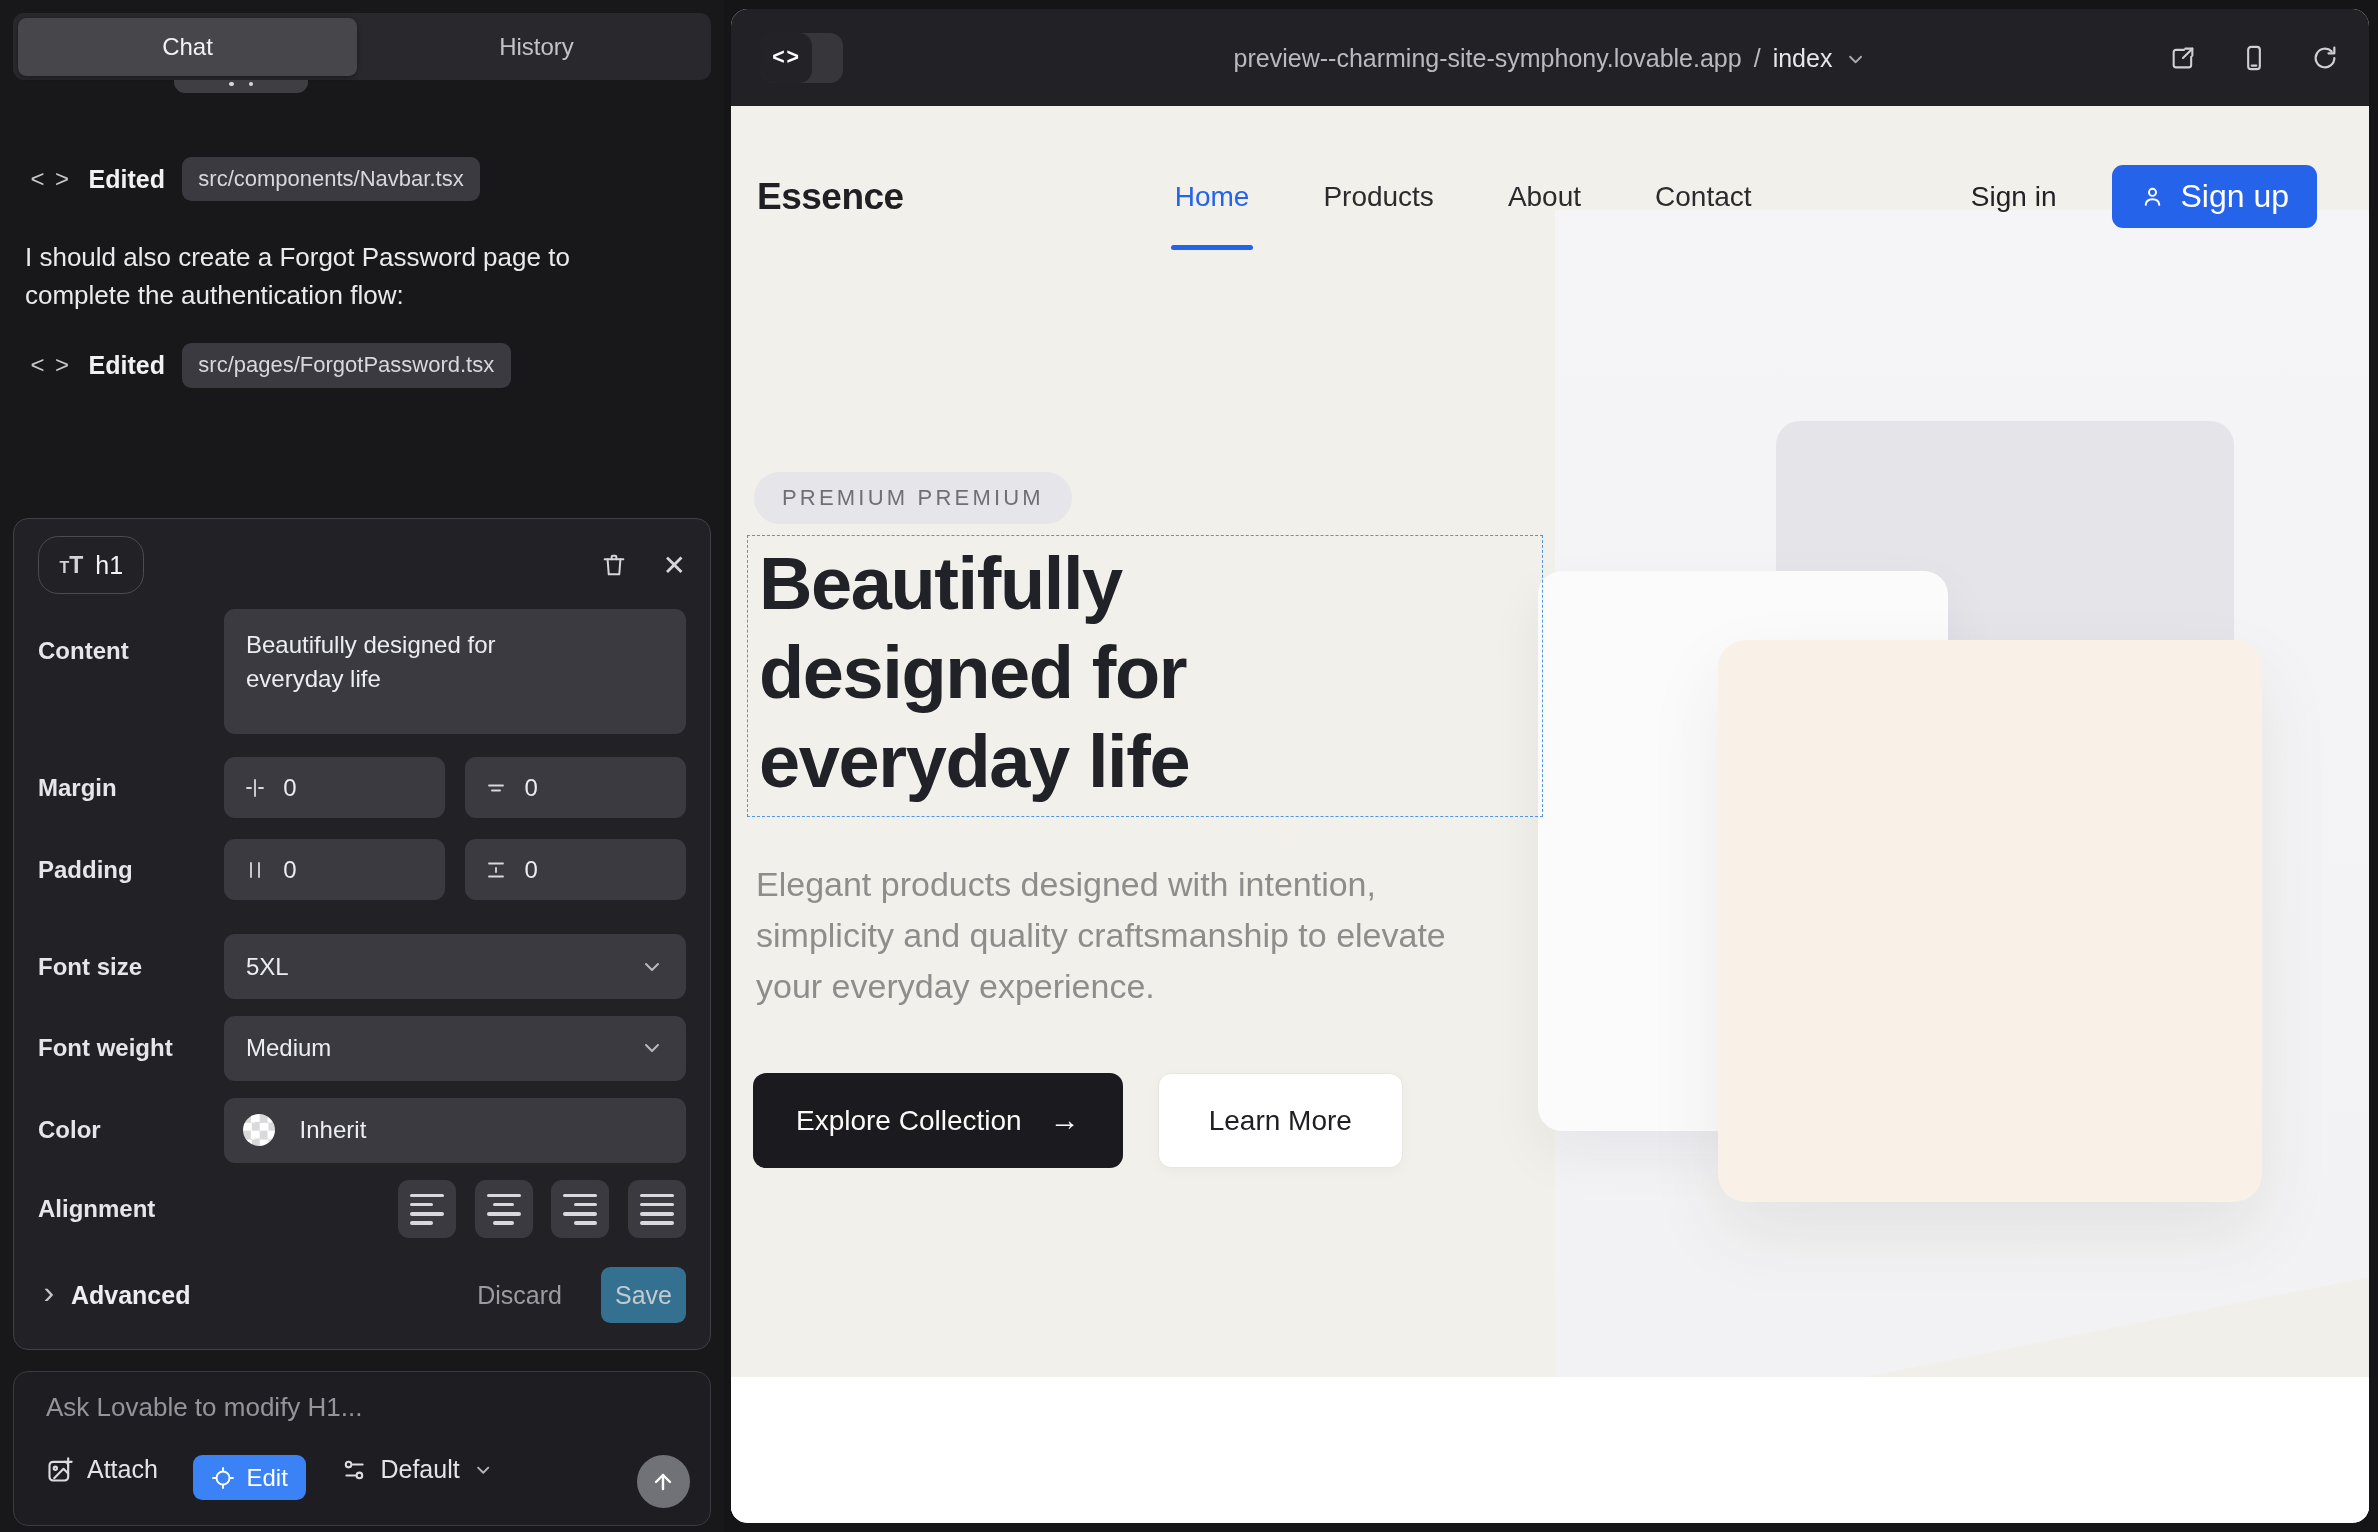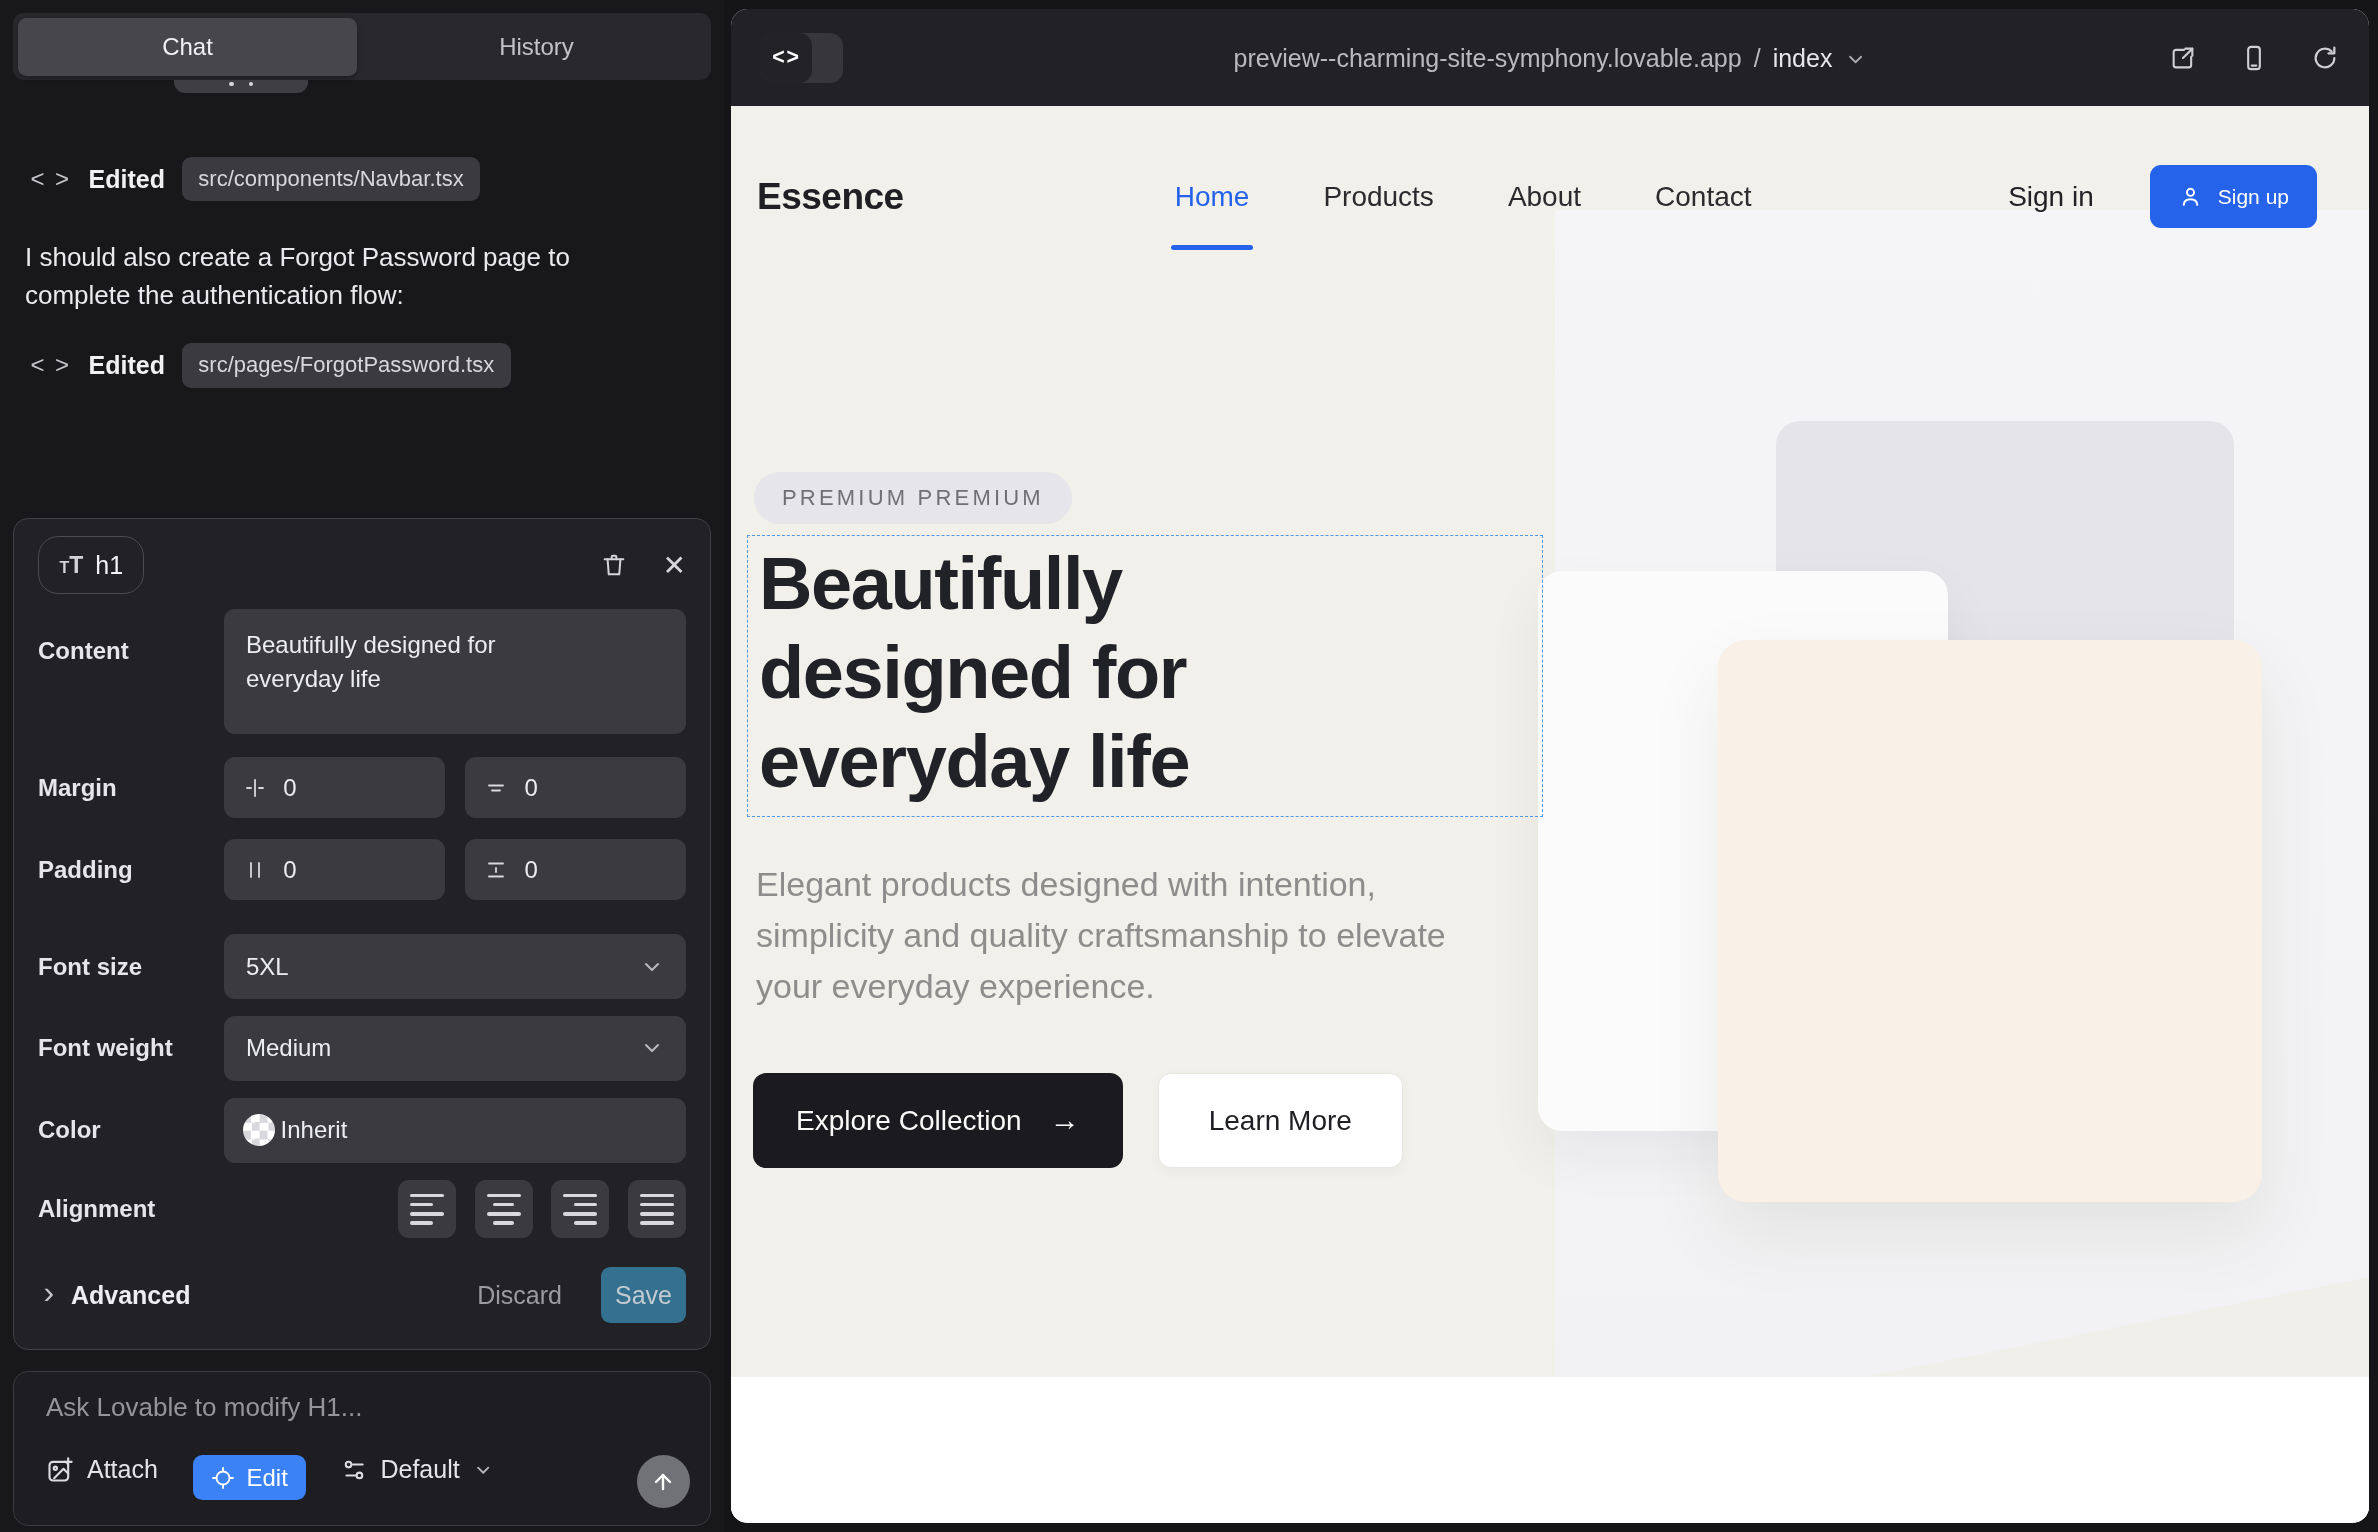--- a/index.html
+++ b/index.html
@@ -45,21 +45,21 @@
   .pair { display:flex; gap:20.4px; }
   .num-field { flex:1; height:61px; background:#3a3a40; border-radius:11px; display:flex; align-items:center; gap:16.7px; padding:0 18.6px; font-size:24px; color:#ecedf0; }
   .num-field svg { color:#d8d8dc; flex:none; }
   .row-margin { margin-top:23px; }
   .row-padding { margin-top:21.3px; }
   .select { height:65px; background:#3a3a40; border-radius:11px; display:flex; align-items:center; justify-content:space-between; padding:0 22px; font-size:24px; color:#ecedf0; }
   .select svg { color:#b9b9bf; }
   .row-fontsize { margin-top:34px; }
   .row-fontweight { margin-top:16.7px; }
   .row-color { margin-top:16.7px; }
-  .color-field { height:65px; background:#3a3a40; border-radius:11px; display:flex; align-items:center; gap:6px; padding:0 18.6px; font-size:24px; color:#ecedf0; }
+  .color-field { height:65px; background:#3a3a40; border-radius:11px; display:flex; align-items:center; gap:25px; padding:0 18.6px; font-size:24px; color:#ecedf0; }
   .swatch { width:32px; height:32px; border-radius:50%; background:repeating-conic-gradient(#ffffff 0 90deg, #d8d8dd 0 180deg) 0 0/16.7px 16.7px; flex:none; }
   .row-align { margin-top:17.6px; }
   .align-group { display:flex; gap:18.6px; justify-content:flex-end; }
   .align-btn { width:58px; height:58px; background:#3a3a40; border-radius:11px; display:flex; flex-direction:column; justify-content:center; gap:5.6px; padding:0 12px; }
   .bar { height:3.7px; background:#d9d9dd; border-radius:1.9px; }
   .al-l .bar:nth-child(odd){width:34px;} .al-l .bar:nth-child(even){width:23px;}
   .al-c { align-items:center; } .al-c .bar:nth-child(odd){width:34px;} .al-c .bar:nth-child(even){width:21.3px;}
   .al-r { align-items:flex-end; } .al-r .bar:nth-child(odd){width:34px;} .al-r .bar:nth-child(even){width:23px;}
   .al-j .bar{width:34px;}
   .insp-footer { margin-top:29px; display:flex; align-items:center; height:56px; }
@@ -98,21 +98,21 @@
   .wedge { position:absolute; left:1122px; top:1171px; width:516px; height:102px; background:#f1efe9; clip-path:polygon(100% 0,100% 100%,0 100%); }
   .bottom-white { position:absolute; left:0; top:1271px; width:100%; height:146px; background:#ffffff; }
 
   .site-nav { position:absolute; left:0; top:0; width:100%; height:181px; display:flex; align-items:center; padding:0 52px 0 26px; }
   .logo { font-size:37px; font-weight:700; color:#202024; letter-spacing:-0.5px; }
   .nav-links { display:flex; gap:74px; margin-left:271px; }
   .nav-link { font-size:28px; color:#2b2b2e; position:relative; }
   .nav-link.active { color:#2563eb; }
   .nav-link.active::after { content:''; position:absolute; left:-3.7px; right:-3.7px; bottom:-37px; height:4.6px; background:#2563eb; border-radius:2.8px; }
   .signin { margin-left:auto; font-size:28px; color:#222226; margin-right:56px; }
-  .signup { height:63px; padding:0 28px; background:#2563eb; border-radius:11px; color:#fff; font-size:21px; display:flex; align-items:center; gap:15px; }
+  .signup { height:63px; padding:0 28px; background:#2563eb; border-radius:11px; color:#fff; font-size:32px; display:flex; align-items:center; gap:15px; }
 
   .hero-badge { position:absolute; left:23px; top:366px; padding:13px 28px; background:#e6e5e9; border-radius:927px; font-size:22px; letter-spacing:3.2px; color:#6f6f75; font-weight:500; }
   .h1-outline { position:absolute; left:16px; top:429px; width:796px; height:282px; border:1.9px dashed #4f97e3; padding:3.7px 0 0 11px; }
   .hero-heading { font-size:74px; line-height:1.2; font-weight:600; color:#202227; letter-spacing:-1.4px; max-width:649px; }
   .hero-desc { position:absolute; left:25px; top:753px; width:733px; font-size:34px; line-height:1.5; color:#8e8d8c; }
   .hero-ctas { position:absolute; left:22px; top:967px; display:flex; gap:35px; }
   .cta-primary { height:95px; padding:0 43px; background:#1b1b1f; color:#fbfaf8; border-radius:13px; font-size:28px; display:flex; align-items:center; gap:28px; }
   .cta-primary .arr { font-size:30px; margin-top:-1.9px; }
   .cta-secondary { height:95px; padding:0 50px; background:#fff; border:1.9px solid #e8e6e2; color:#202024; border-radius:13px; font-size:28px; display:flex; align-items:center; box-shadow:0 3.7px 13px rgba(0,0,0,.03); }
 </style>

